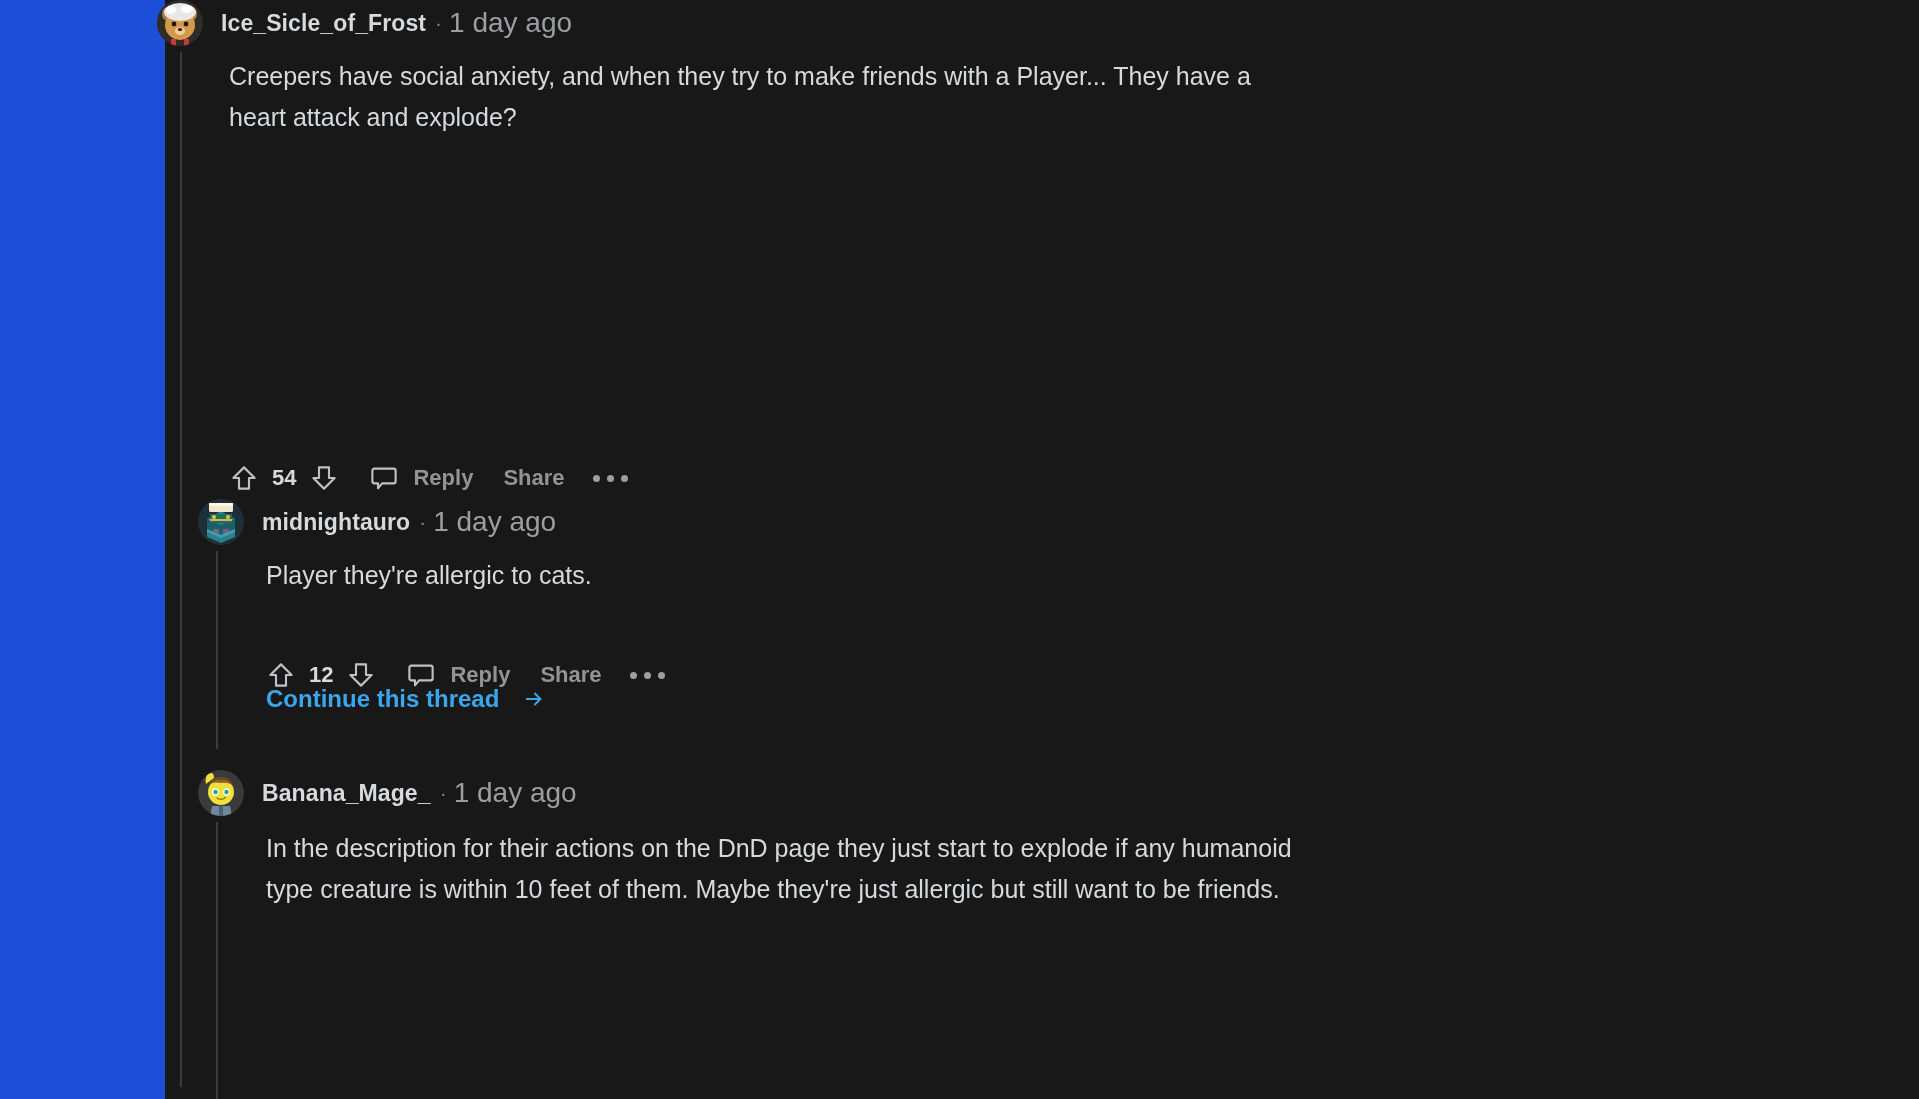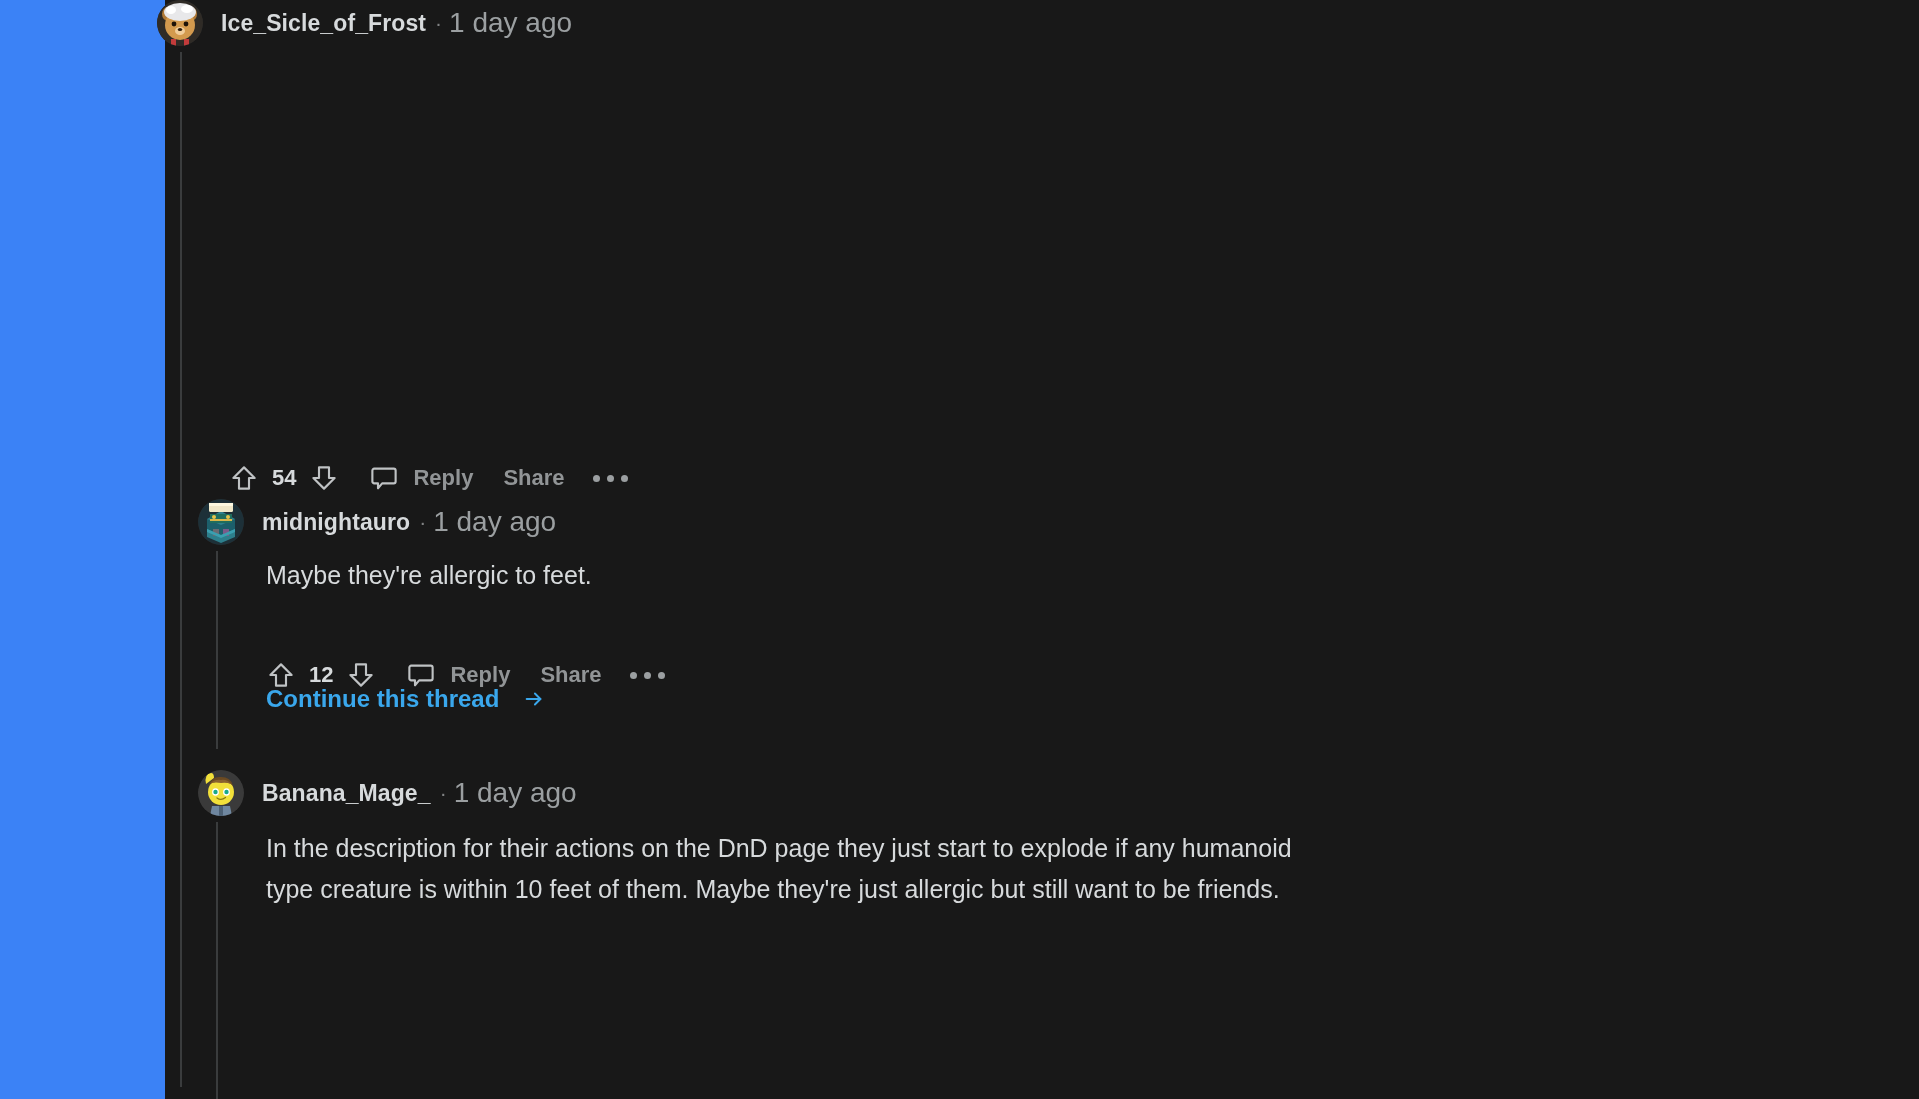--- a/index.html
+++ b/index.html
@@ -7,21 +7,21 @@
     width: 1919px;
     height: 1099px;
     background: #000000;
     font-family: "Liberation Sans", sans-serif;
     overflow: hidden;
   }
   .page {
     position: relative;
     width: 1919px;
     height: 1099px;
-    background: #3b82f6;
+    background: #1d4ed8;
   }
   
   .content-col {
     position: absolute;
     left: 165px;
     top: 0;
     width: 1754px;
     height: 1099px;
     background: #181818;
   }
@@ -172,20 +172,21 @@
             <rect x="14" y="39" width="5" height="7" fill="#c23b3b"></rect>
             <rect x="27" y="39" width="5" height="7" fill="#c23b3b"></rect>
           </svg>
         </div>
         <span class="uname">Ice_Sicle_of_Frost</span>
         <span class="dot">·</span>
         <span class="age">1 day ago</span>
       </div>
 
       <div class="body-text" style="position:absolute; left:64px; top:56px; width:1060px;">
+        <p>Creepers have social anxiety, and when they try to make friends with a Player... They have a heart attack and explode?</p>
       </div>
 
       <div class="actions" style="position:absolute; left:64px; top:425px;">
         <span class="act-icon">
           <svg width="30" height="30" viewBox="0 0 24 24" fill="none" stroke="#bfc2c4" stroke-width="1.7" stroke-linejoin="round">
             <path d="M12 3.5 L20.5 12 H16 V20.5 H8 V12 H3.5 Z"></path>
           </svg>
         </span>
         <span class="score">54</span>
         <span class="act-icon">
@@ -228,21 +229,21 @@
             <rect x="25" y="30" width="6" height="7" fill="#7b5a8a"></rect>
             <path d="M9 30 L23 36 L37 30 L37 33 L23 39 L9 33 Z" fill="#3a9fb0"></path>
           </svg>
         </div>
         <span class="uname">midnightauro</span>
         <span class="dot">·</span>
         <span class="age">1 day ago</span>
       </div>
 
       <div class="body-text" style="position:absolute; left:68px; top:56px; width:1000px;">
-        <p>Maybe they're allergic to feet.</p>
+        <p>Player they're allergic to cats.</p>
       </div>
 
       <div class="actions" style="position:absolute; left:68px; top:123px;">
         <span class="act-icon">
           <svg width="30" height="30" viewBox="0 0 24 24" fill="none" stroke="#bfc2c4" stroke-width="1.7" stroke-linejoin="round">
             <path d="M12 3.5 L20.5 12 H16 V20.5 H8 V12 H3.5 Z"></path>
           </svg>
         </span>
         <span class="score">12</span>
         <span class="act-icon">

